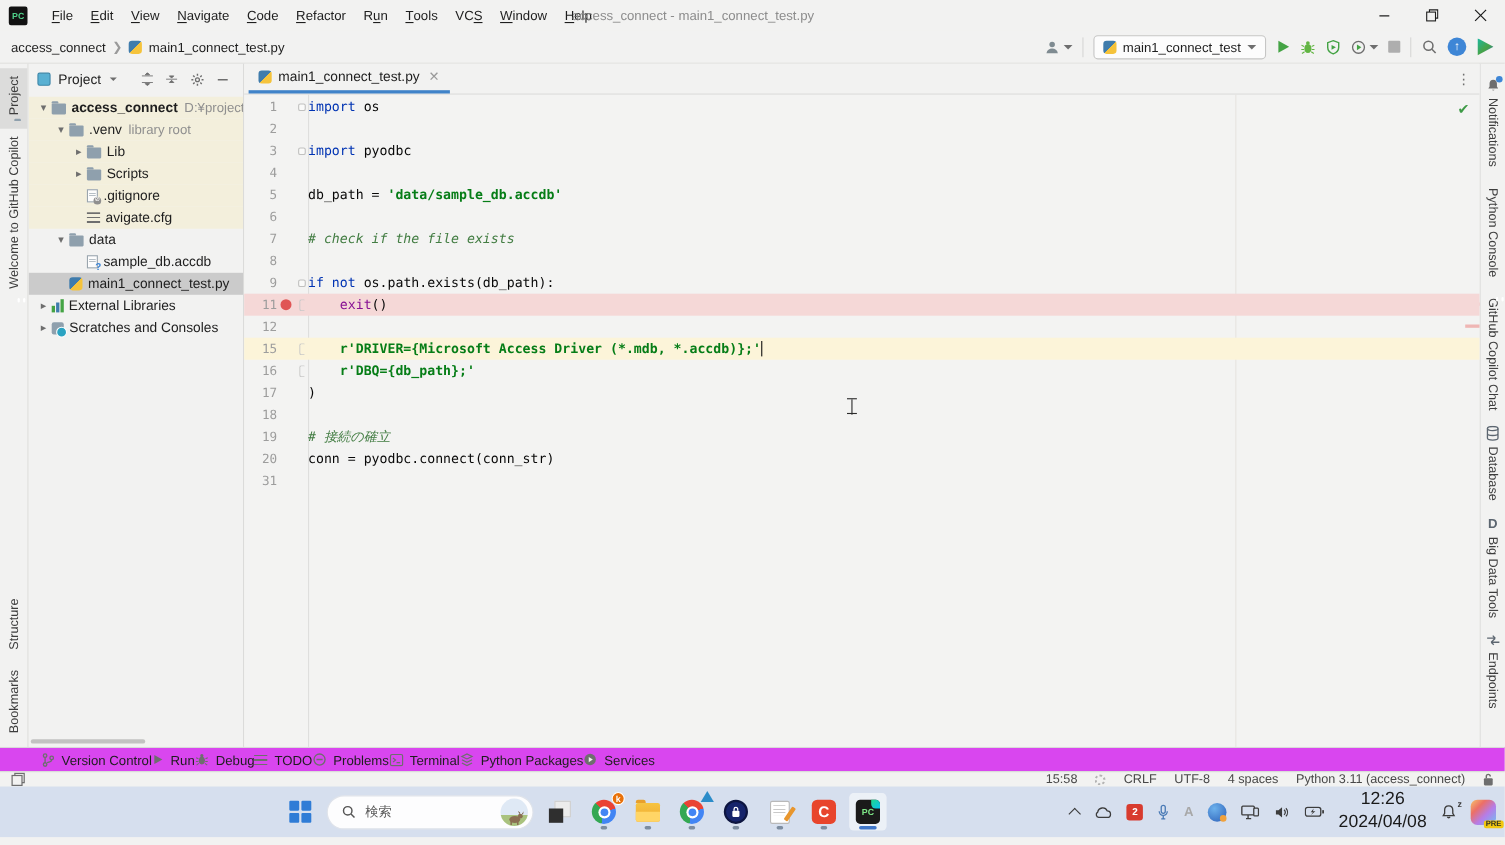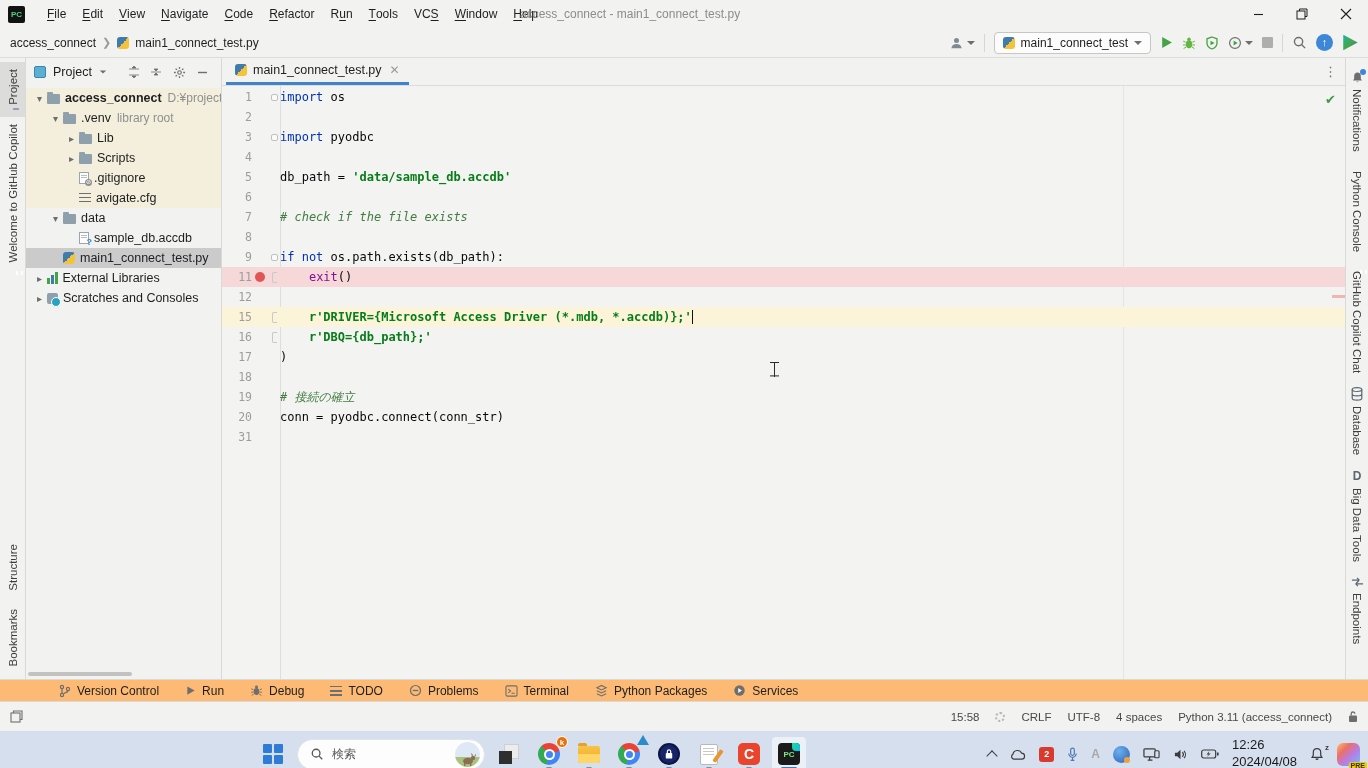--- a/index.html
+++ b/index.html
@@ -88,25 +88,25 @@
   .c-com{color:#437d43;font-style:italic}
   .c-fn{color:#871094}
   .c-pl{color:#080808}
   .caret{display:inline-block;width:1.5px;height:14px;background:#111;vertical-align:-2px}
   .insp-check{position:absolute;top:6px;right:9px;color:#3d9a46;font-size:13px}
   .stripe-mark{position:absolute;right:0;width:13px;height:3px;background:#efb6b4}
   .ibeam{position:absolute;width:9px;height:16px;pointer-events:none}
   .ibeam::before{content:"";position:absolute;left:4px;top:1px;bottom:1px;width:1.4px;background:#2b2b2b}
   .ibeam::after{content:"";position:absolute;left:0;right:0;top:0;height:1.4px;background:#2b2b2b;box-shadow:0 13.4px #2b2b2b}
   
-  .bottombar{height:22px;border-top:1px solid #d9d9d8;display:flex;align-items:center;gap:26px;padding-left:59px;background:#fdba74}
+  .bottombar{height:22px;border-top:1px solid #d9d9d8;display:flex;align-items:center;padding-left:38px;background:#d946ef}
   .bb-item{display:flex;align-items:center;gap:6px;color:#1e1e1e;cursor:default}
   .bb-ic{color:#6e6e6e;display:flex}
   
-  .statusbar{height:30px;border-top:1px solid #d9d9d8;display:flex;align-items:center;background:#f2f2f1;padding:0 10px;color:#484848;font-size:11.5px}
+  .statusbar{height:14px;border-top:1px solid #d9d9d8;display:flex;align-items:center;background:#f2f2f1;padding:0 10px;color:#484848;font-size:11.5px}
   .sb-right{margin-left:auto;display:flex;align-items:center;gap:16px}
   .spinner{width:10px;height:10px;border:2px dotted #b3b3b3;border-radius:50%}
   
   .taskbar{height:46px;background:#d6dfee;position:relative;display:flex;align-items:center}
   .tb-center{position:absolute;left:256px;display:flex;align-items:center;gap:7px;height:100%}
   .start-btn{width:34px;height:34px;display:flex;align-items:center;justify-content:center;border-radius:4px}
   .win-logo{display:grid;grid-template-columns:9px 9px;grid-template-rows:9px 9px;gap:1.5px}
   .win-logo i{background:#2f7cd6;border-radius:1px}
   .search-pill{width:188px;height:31px;border-radius:16px;background:#fdfdfe;border:1px solid #dfe3ea;display:flex;align-items:center;gap:8px;padding:0 4px 0 12px;color:#5a5a5a}
   .pill-img{margin-left:auto;width:25px;height:25px;border-radius:50%;background:linear-gradient(#dfe9f5 60%,#a9c27e 60%);overflow:hidden;display:flex;align-items:flex-end;justify-content:center}
@@ -134,21 +134,21 @@
   .g-pycharm{width:22px;height:22px;border-radius:4px;background:#1a1a1a;color:#7ee787;font-size:8px;font-weight:bold;display:flex;align-items:center;justify-content:center;position:relative}
   .g-pycharm::before{content:"";position:absolute;top:0;right:0;width:8px;height:8px;background:linear-gradient(135deg,#21d789,#07c3f2);border-radius:0 4px 0 4px}
   
   .tray{position:absolute;right:8px;display:flex;align-items:center;gap:13px;height:100%}
   .tray-ic{display:flex;align-items:center;justify-content:center;color:#3c3c3c}
   .chev-up{width:8px;height:8px;border-left:1.6px solid #3c3c3c;border-top:1.6px solid #3c3c3c;transform:rotate(45deg);margin-top:3px}
   .red-app{width:15px;height:15px;background:#d83b2e;border-radius:3px;color:#fff;font-size:9px;font-weight:bold;display:flex;align-items:center;justify-content:center}
   .blue-ball{width:17px;height:17px;border-radius:50%;background:radial-gradient(circle at 35% 30%,#6cb1ec,#2b5fb8);position:relative}
   .blue-ball::after{content:"";position:absolute;right:0;bottom:0;width:6px;height:6px;border-radius:50%;background:#f0a13c}
   .a-gray{color:#a8a8a8;font-weight:bold;font-size:12px}
-  .clock{text-align:left;font-size:13px;line-height:1.3;color:#1a1a1a}
+  .clock{text-align:center;font-size:16px;line-height:1.3;color:#1a1a1a}
   .copilot-tb{width:23px;height:23px;border-radius:6px;background:linear-gradient(135deg,#f6c26b,#ec6f66 30%,#b57de8 60%,#6fc3f2);position:relative}
   .pre-badge{position:absolute;bottom:-3px;right:-7px;background:#f2c811;color:#332;font-size:7px;font-weight:bold;padding:0 2px;border-radius:2px}
   .bellz{position:relative}
   .bellz .z{position:absolute;top:-4px;right:-5px;font-size:8px;font-weight:bold;color:#3c3c3c}
   
   .ic-copilot{width:13px;height:13px;border-radius:50%;background:#5c6670;position:relative}
   .ic-copilot::before{content:"";position:absolute;left:3px;top:4px;width:2px;height:4px;background:#fff;border-radius:1px;box-shadow:5px 0 #fff}
   .ic-struct{width:11px;height:11px;background:
       linear-gradient(#7f8b91 0 0) 0 0/5px 3px no-repeat,
       linear-gradient(#7f8b91 0 0) 3px 4.5px/5px 3px no-repeat,

